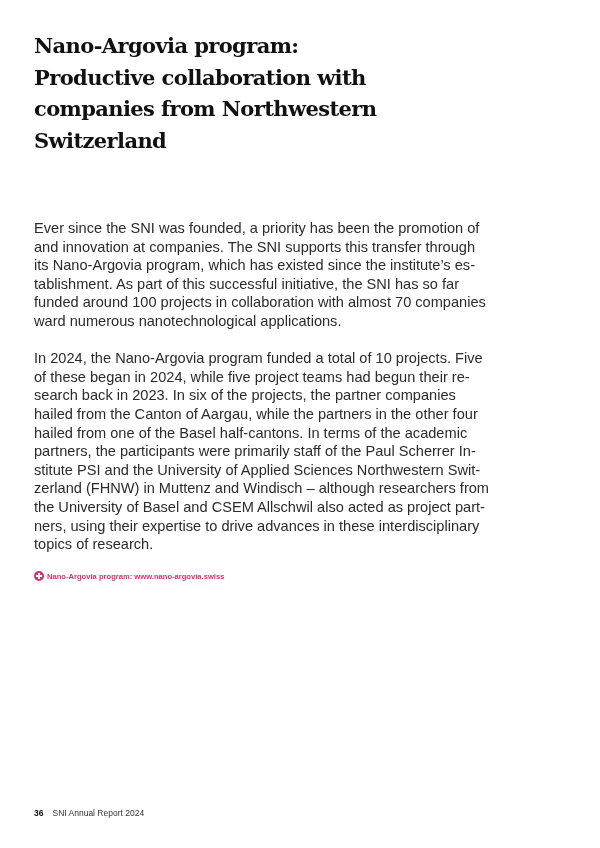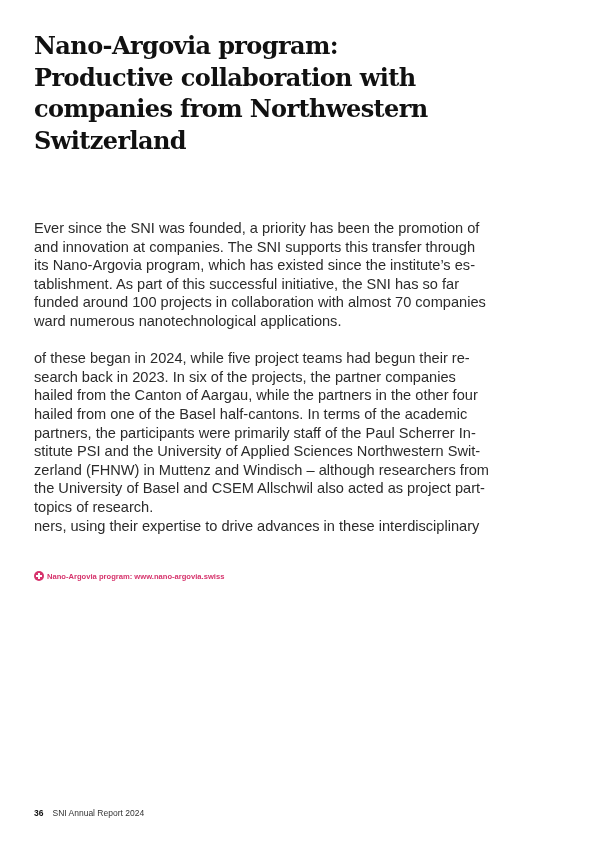--- a/index.html
+++ b/index.html
@@ -15,21 +15,21 @@
       color: #1a1a1a;
     }
     .page-title {
       position: absolute;
       left: 34px;
       top: 30px;
       width: 470px;
       margin: 0;
       font-family: "DejaVu Serif", "Liberation Serif", serif;
       font-weight: bold;
-      font-size: 24px;
+      font-size: 21px;
       line-height: 31.5px;
       letter-spacing: -0.6px;
       color: #111111;
     }
     .page-title .line {
       display: block;
       white-space: nowrap;
     }
     .body-text {
       position: absolute;
@@ -113,30 +113,31 @@
 <div class="body-text">
   <p>
     <span class="line">Ever since the SNI was founded, a priority has been the promotion of</span>
     <span class="line">and innovation at companies. The SNI supports this transfer through</span>
     <span class="line">its Nano-Argovia program, which has existed since the institute’s es-</span>
     <span class="line">tablishment. As part of this successful initiative, the SNI has so far</span>
     <span class="line">funded around 100 projects in collaboration with almost 70 companies</span>
     <span class="line">ward numerous nanotechnological applications.</span>
   </p>
   <p>
+    <span class="line">In 2024, the Nano-Argovia program funded a total of 10 projects. Five</span>
     <span class="line">of these began in 2024, while five project teams had begun their re-</span>
     <span class="line">search back in 2023. In six of the projects, the partner companies</span>
     <span class="line">hailed from the Canton of Aargau, while the partners in the other four</span>
     <span class="line">hailed from one of the Basel half-cantons. In terms of the academic</span>
     <span class="line">partners, the participants were primarily staff of the Paul Scherrer In-</span>
     <span class="line">stitute PSI and the University of Applied Sciences Northwestern Swit-</span>
     <span class="line">zerland (FHNW) in Muttenz and Windisch – although researchers from</span>
     <span class="line">the University of Basel and CSEM Allschwil also acted as project part-</span>
+    <span class="line">ners, using their expertise to drive advances in these interdisciplinary</span>
     <span class="line">topics of research.</span>
-    <span class="line">ners, using their expertise to drive advances in these interdisciplinary</span>
   </p>
 </div>
 
 <a class="link-row">
   <span class="link-icon"></span>
   <span>Nano-Argovia program: www.nano-argovia.swiss</span>
 </a>
 
 <div class="footer">
   <span class="page-number">36</span>

